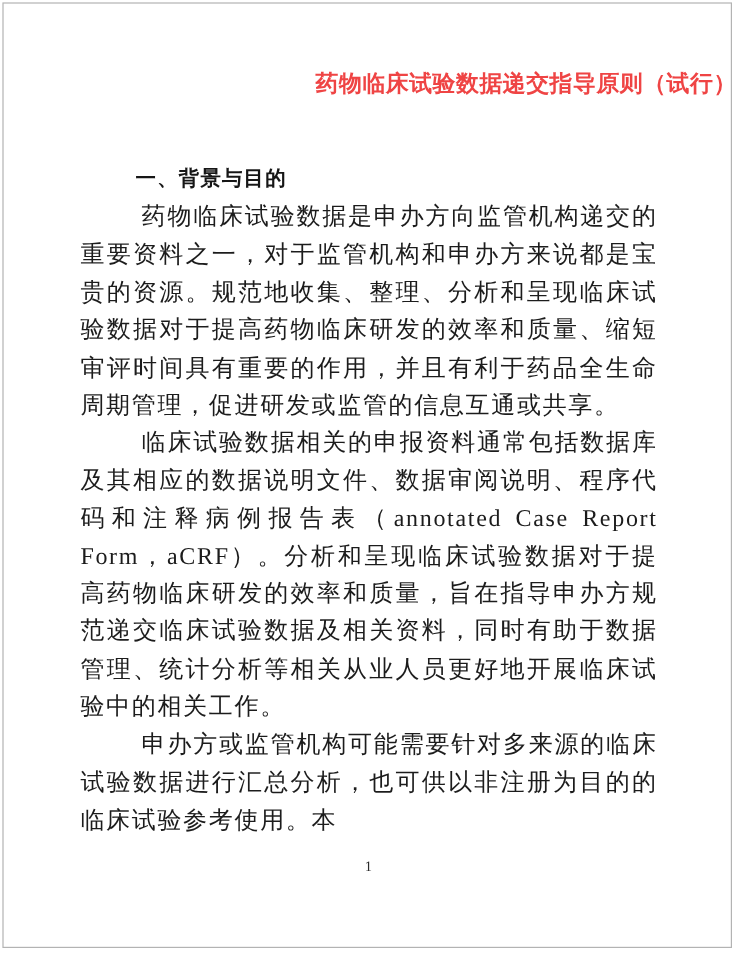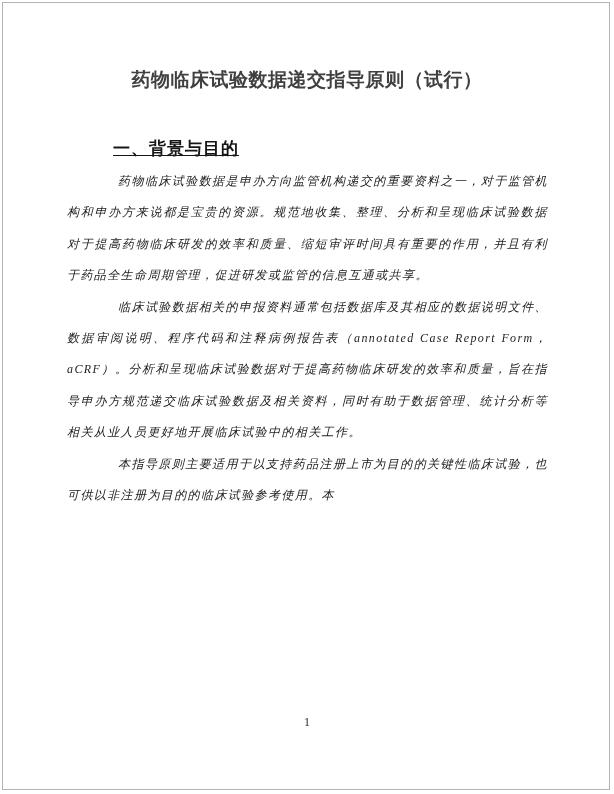--- a/index.html
+++ b/index.html
@@ -21,54 +21,52 @@
     position: absolute;
     left: 2px;
     top: 2px;
     width: 608px;
     height: 788px;
     border: 1px solid #b3b3b3;
     pointer-events: none;
   }
   .doc-title {
     position: absolute;
-    top: 67px;
+    top: 57px;
     left: 0;
     width: 614px;
-    text-align: center;
+    text-align: right;
     font-weight: bold;
     font-size: 19px;
     letter-spacing: 0.5px;
-    color: #404040;
+    color: #ef4444;
     font-family: "Liberation Serif", "DejaVu Serif", serif;
   }
   .section-heading {
     position: absolute;
     top: 137px;
     left: 113px;
     font-weight: bold;
     font-size: 17px;
     letter-spacing: 1px;
     color: #161616;
     font-family: "Liberation Sans", "DejaVu Sans", sans-serif;
-    text-decoration: underline;
   }
   .body-text {
     position: absolute;
     top: 166px;
     left: 67px;
     width: 481px;
-    font-size: 12px;
+    font-size: 20px;
     line-height: 31.4px;
     letter-spacing: 1.4px;
     text-align: justify;
     text-justify: inter-character;
     color: #1c1c1c;
     font-family: "Liberation Serif", "DejaVu Serif", serif;
-    font-style: italic;
   }
   .body-text p {
     margin: 0;
     text-indent: 51px;
   }
   .page-number {
     position: absolute;
     top: 715px;
     left: 0;
     width: 614px;
@@ -84,17 +82,17 @@
 <div class="page">
   <div class="sheet-border"></div>
 
   <h1 class="doc-title">药物临床试验数据递交指导原则（试行）</h1>
 
   <h2 class="section-heading">一、背景与目的</h2>
 
   <div class="body-text">
     <p>药物临床试验数据是申办方向监管机构递交的重要资料之一，对于监管机构和申办方来说都是宝贵的资源。规范地收集、整理、分析和呈现临床试验数据对于提高药物临床研发的效率和质量、缩短审评时间具有重要的作用，并且有利于药品全生命周期管理，促进研发或监管的信息互通或共享。</p>
     <p>临床试验数据相关的申报资料通常包括数据库及其相应的数据说明文件、数据审阅说明、程序代码和注释病例报告表（annotated Case Report Form，aCRF）。分析和呈现临床试验数据对于提高药物临床研发的效率和质量，旨在指导申办方规范递交临床试验数据及相关资料，同时有助于数据管理、统计分析等相关从业人员更好地开展临床试验中的相关工作。</p>
-    <p>本指导原则主要适用于以支持药品注册上市为目的的关键性临床试验，也可供以非注册为目的的临床试验参考使用。本</p>
+    <p>申办方或监管机构可能需要针对多来源的临床试验数据进行汇总分析，也可供以非注册为目的的临床试验参考使用。本</p>
   </div>
 
   <div class="page-number">1</div>
 </div>
 
 </body></html>

